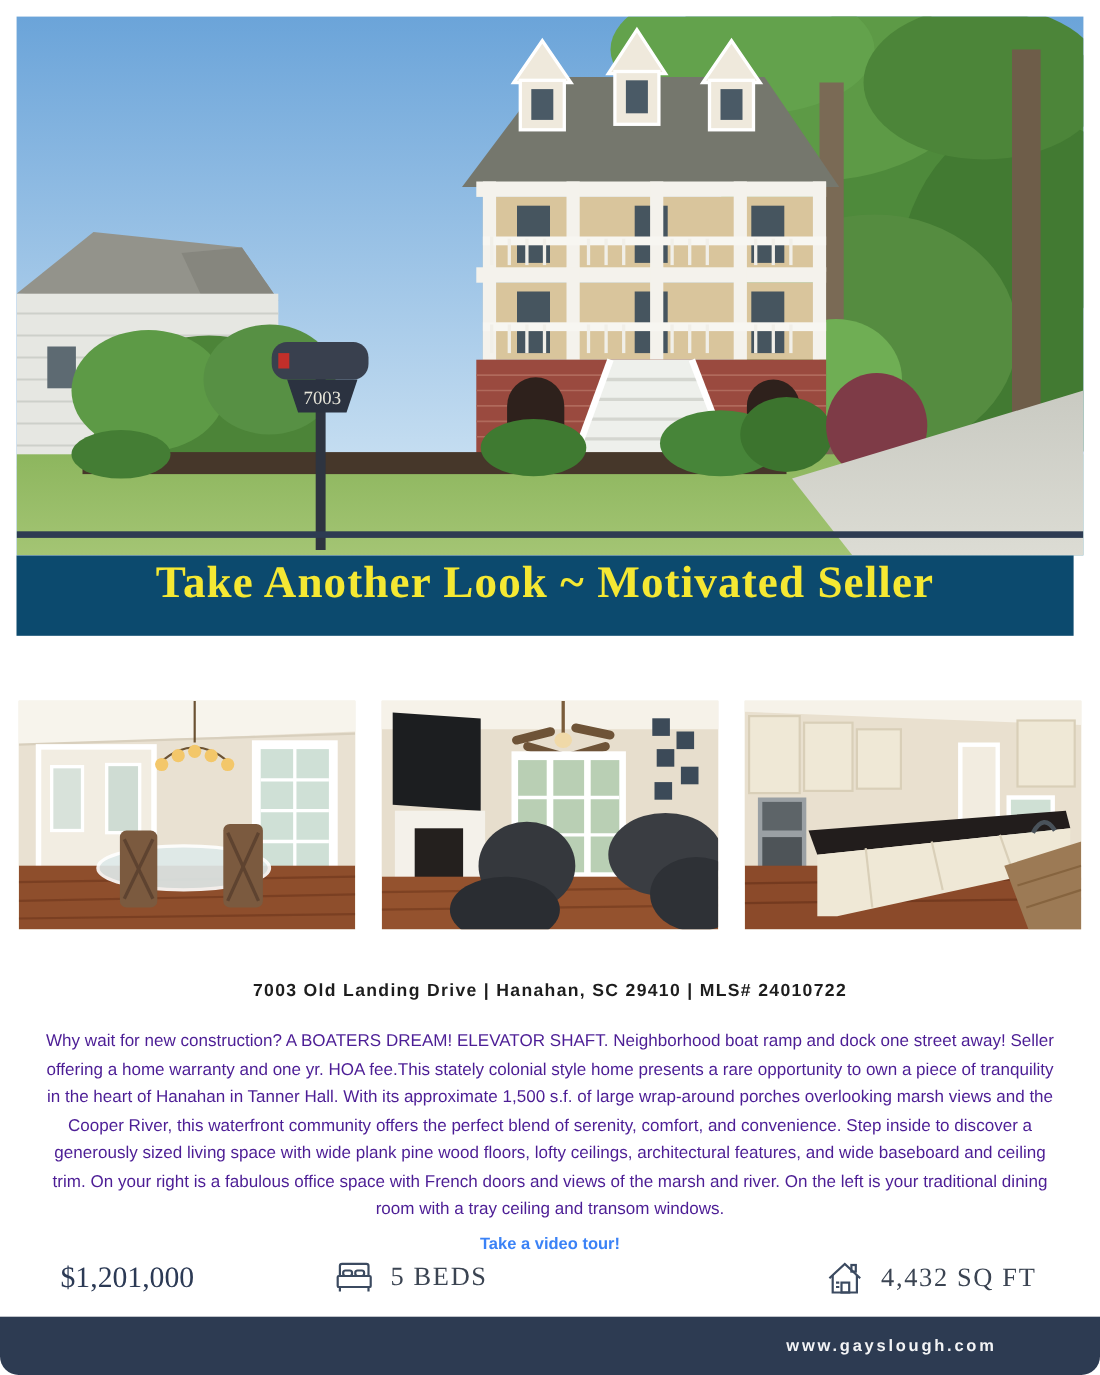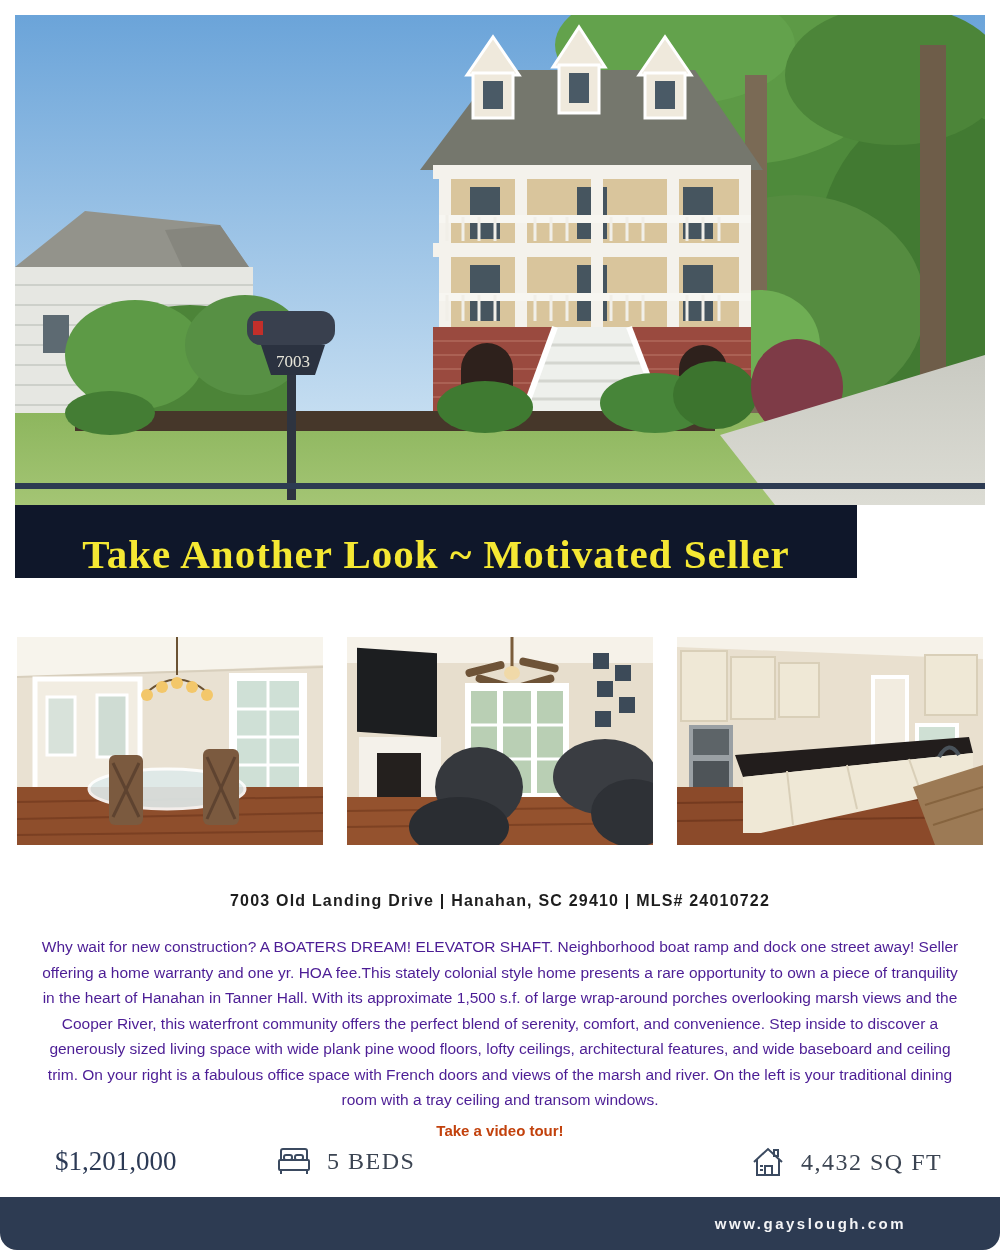--- a/index.html
+++ b/index.html
@@ -12,22 +12,22 @@
 
   
   .hero {
     position:absolute; left:15px; top:15px; width:970px; height:490px;
     overflow:hidden; background:#9fc4e4;
   }
   .hero svg { display:block; width:100%; height:100%; }
 
   
   .banner {
-    position:absolute; left:15px; top:505px; width:842px; height:73px;
-    background:#0f172a; display:flex; align-items:flex-end; justify-content:center;
+    position:absolute; left:15px; top:505px; width:961px; height:73px;
+    background:#0c4a6e; display:flex; align-items:flex-start; justify-content:center;
   }
   .banner-title {
     font-family:"Liberation Serif", serif; font-weight:bold;
     font-size:41px; color:#f5e833; letter-spacing:1px; white-space:nowrap;
   }
 
   
   .photo {
     position:absolute; top:637px; width:306px; height:208px;
     overflow:hidden; background:#e8e0d2;
@@ -48,32 +48,32 @@
     text-align:center; font-size:16px; font-weight:bold;
     color:#1d1d1d; letter-spacing:1.2px;
   }
   .description {
     position:absolute; left:35px; top:934px; width:930px;
     text-align:center; font-size:15.5px; line-height:25.5px; color:#4c1d95;
   }
   .video-tour {
     position:absolute; left:0; top:1122px; width:100%;
     text-align:center; font-size:15px; font-weight:bold;
-    color:#c2410c; cursor:pointer;
+    color:#3b82f6; cursor:pointer;
   }
 
   
   .price {
     position:absolute; left:55px; top:1146px;
     font-family:"Liberation Serif", serif; font-size:27px; color:#2c3a55;
   }
   .stat {
     position:absolute; top:1144px; display:flex; align-items:center; gap:15px;
   }
-  .stat-beds  { left:276px; }
+  .stat-beds  { left:304px; }
   .stat-baths { left:510px; }
   .stat-sqft  { left:750px; }
   .stat svg { display:block; }
   .stat-label {
     font-family:"Liberation Serif", serif; font-size:24px;
     color:#3b4452; letter-spacing:1.5px; white-space:nowrap;
   }
 
   
   .footer {

